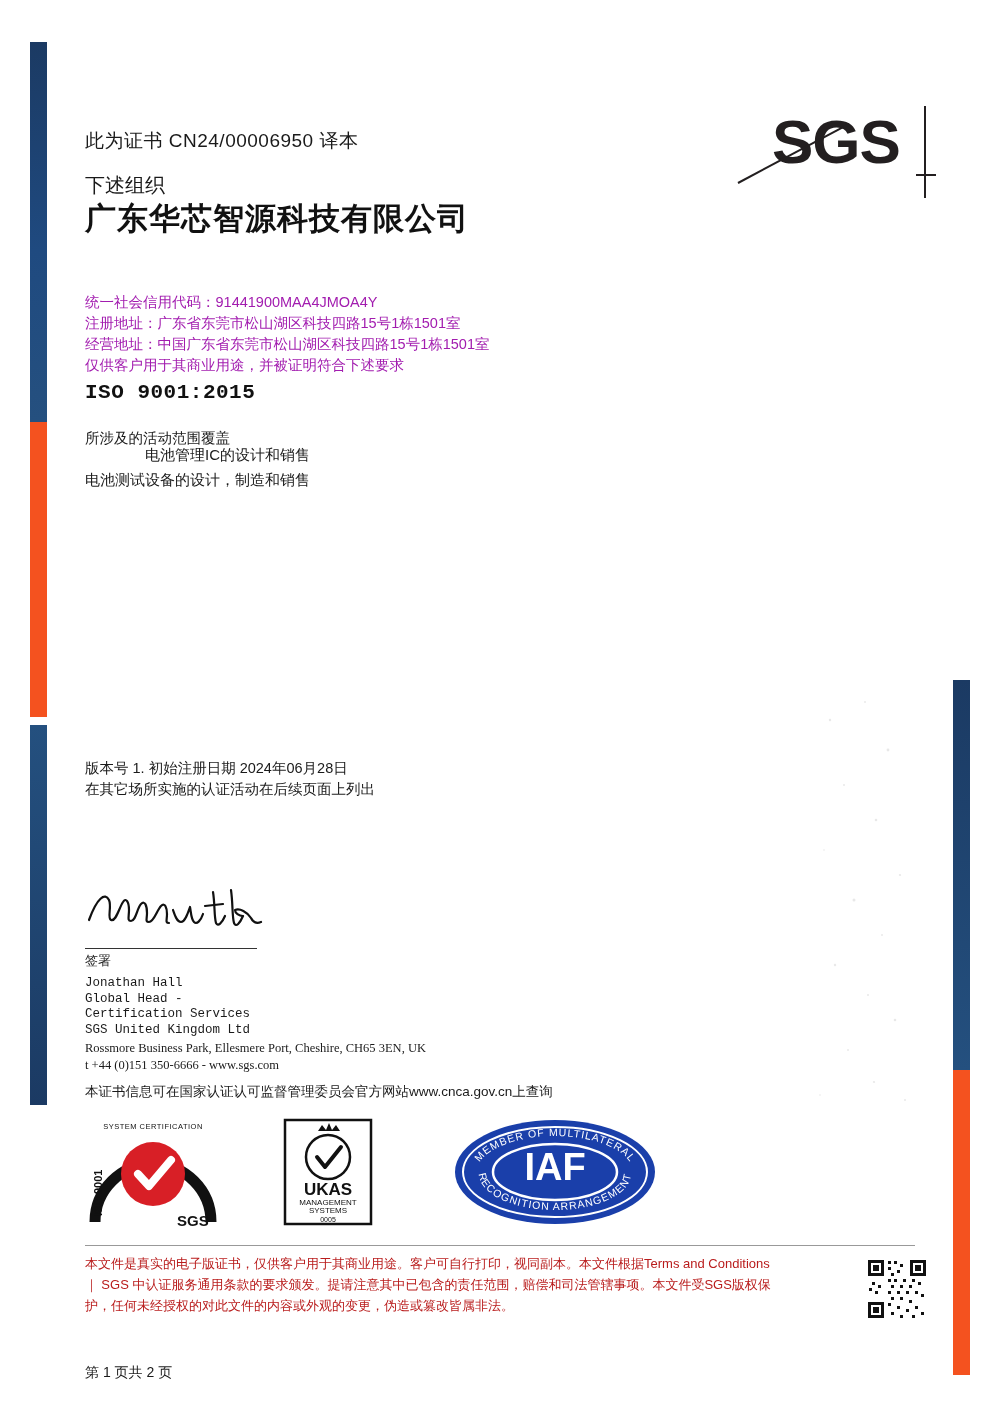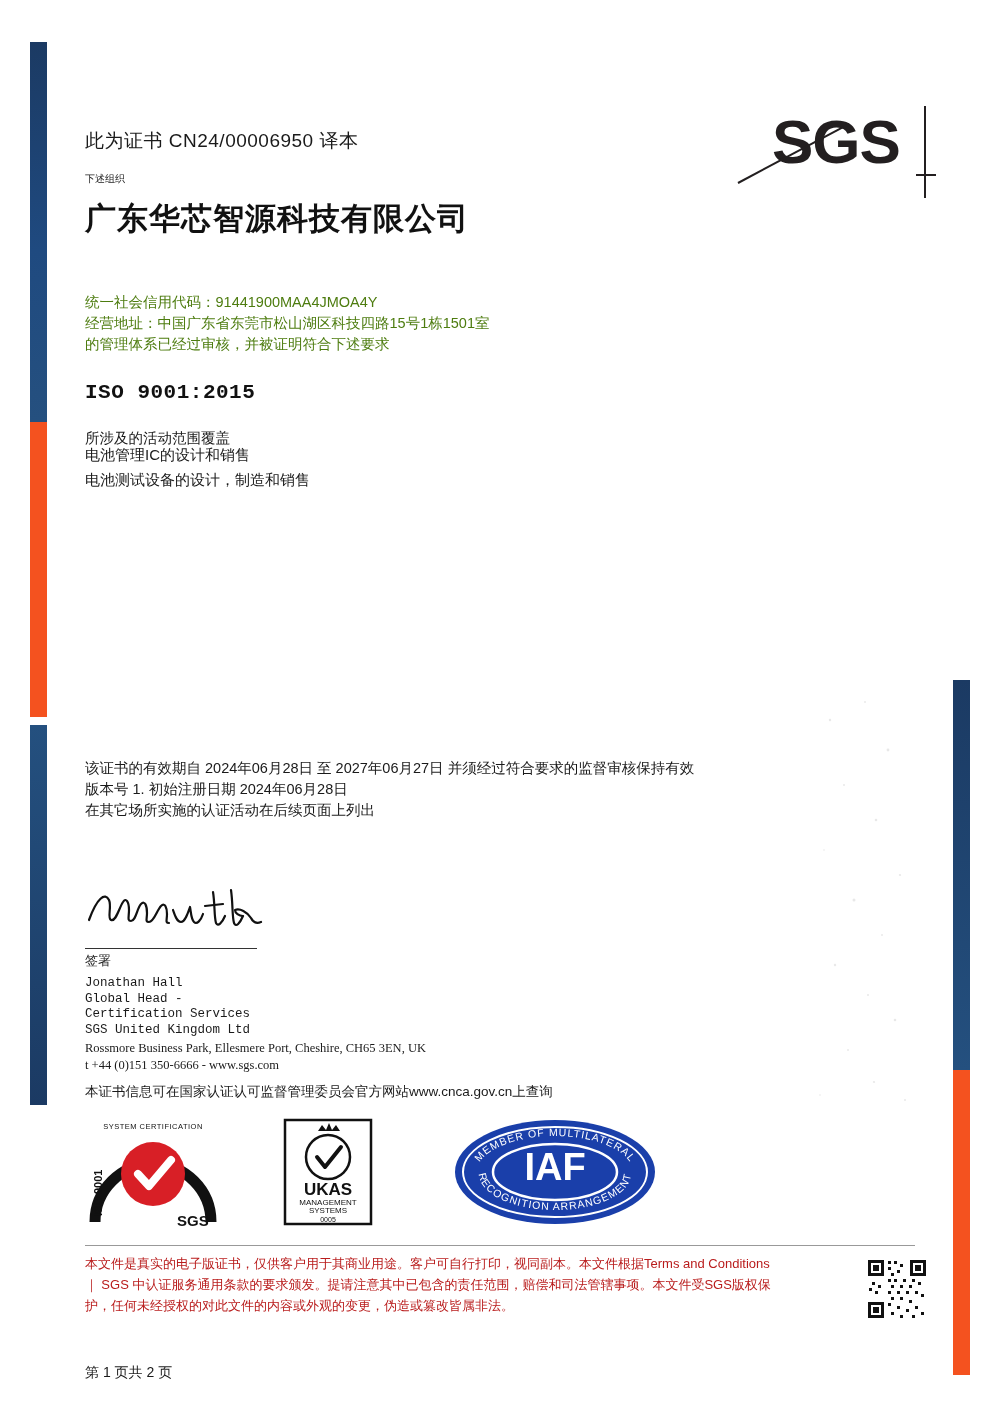--- a/index.html
+++ b/index.html
@@ -112,37 +112,37 @@
     position: absolute;
     top: 128px;
     font-family: "Liberation Sans", sans-serif;
     font-size: 19px;
     color: #1a1a1a;
     letter-spacing: 0.5px;
   }
   .org-label {
     position: absolute;
     top: 172px;
-    font-size: 10px;
+    font-size: 20px;
     color: #1a1a1a;
   }
   .org-name {
     position: absolute;
     top: 198px;
     font-size: 31px;
     font-weight: bold;
     color: #111;
     letter-spacing: 1px;
   }
   .details {
     position: absolute;
     top: 292px;
     font-size: 14.5px;
     line-height: 21px;
-    color: #4d7c0f;
+    color: #a21caf;
   }
   .standard {
     position: absolute;
     top: 381px;
     font-family: "Liberation Mono", monospace;
     font-size: 21px;
     font-weight: bold;
     color: #111;
     letter-spacing: 0.5px;
   }
@@ -152,20 +152,21 @@
     font-size: 14.5px;
     color: #1a1a1a;
     margin-top: 15px;
   }
   .scope-lines {
     position: absolute;
     top: 442px;
     font-size: 15px;
     line-height: 25px;
     color: #1a1a1a;
+    text-align: right;
   }
 
   .validity {
     position: absolute;
     top: 758px;
     font-size: 14.5px;
     line-height: 21px;
     color: #1a1a1a;
   }
 
@@ -303,33 +304,33 @@
   </svg>
 
   <div class="content">
 
     <div class="trans-line">此为证书 CN24/00006950 译本</div>
     <div class="org-label">下述组织</div>
     <div class="org-name">广东华芯智源科技有限公司</div>
 
     <div class="details">
       <div>统一社会信用代码：91441900MAA4JMOA4Y</div>
+      <div>注册地址：广东省东莞市松山湖区科技四路15号1栋1501室</div>
       <div>经营地址：中国广东省东莞市松山湖区科技四路15号1栋1501室</div>
-      <div>的管理体系已经过审核，并被证明符合下述要求</div>
+      <div>仅供客户用于其商业用途，并被证明符合下述要求</div>
     </div>
 
     <div class="standard">ISO 9001:2015</div>
     <div class="scope-label">所涉及的活动范围覆盖</div>
     <div class="scope-lines">
       <div>电池管理IC的设计和销售</div>
       <div>电池测试设备的设计，制造和销售</div>
     </div>
 
     <div class="validity">
-      <div>该证书的有效期自  2024年06月28日  至  2027年06月27日  并须经过符合要求的监督审核保持有效</div>
       <div>版本号 1.  初始注册日期  2024年06月28日</div>
       <div>在其它场所实施的认证活动在后续页面上列出</div>
     </div>
 
     <svg class="signature-img" viewBox="0 0 190 60">
       <g fill="none" stroke="#111" stroke-width="2.2" stroke-linecap="round" stroke-linejoin="round">
         <path d="M4 40 C12 18, 20 12, 24 20 C27 27, 22 38, 26 40 C31 42, 34 28, 38 22 C41 17, 44 22, 44 30 C44 37, 42 41, 46 41 C51 41, 52 28, 56 24 C60 20, 62 26, 62 33 C62 39, 60 42, 64 42 C69 42, 72 30, 76 26 C80 22, 82 28, 82 34 C82 40, 80 43, 84 43"></path>
         <path d="M88 30 C90 36, 92 42, 96 42 C100 42, 103 33, 105 27 C106 32, 106 39, 109 42 C112 45, 116 40, 118 34"></path>
         <path d="M128 12 C130 24, 129 36, 131 43 C133 47, 137 43, 140 36"></path>
         <path d="M146 10 C148 24, 147 36, 149 43 C151 48, 155 43, 158 36 C154 36, 150 33, 150 30 C155 28, 162 32, 166 38 C168 42, 171 44, 176 42"></path>

